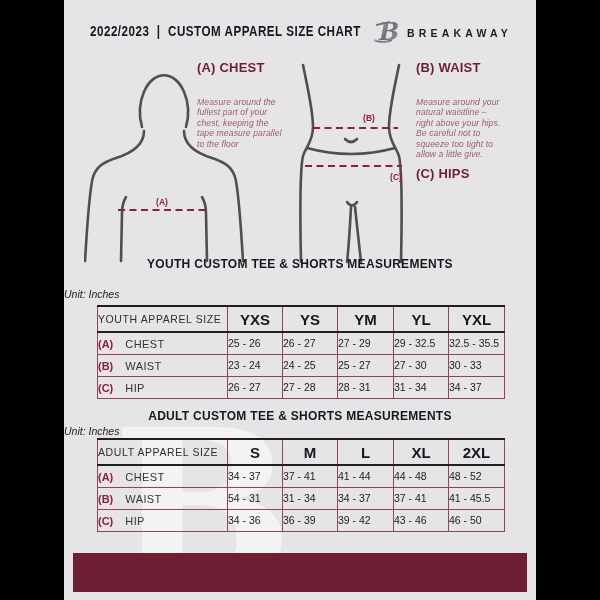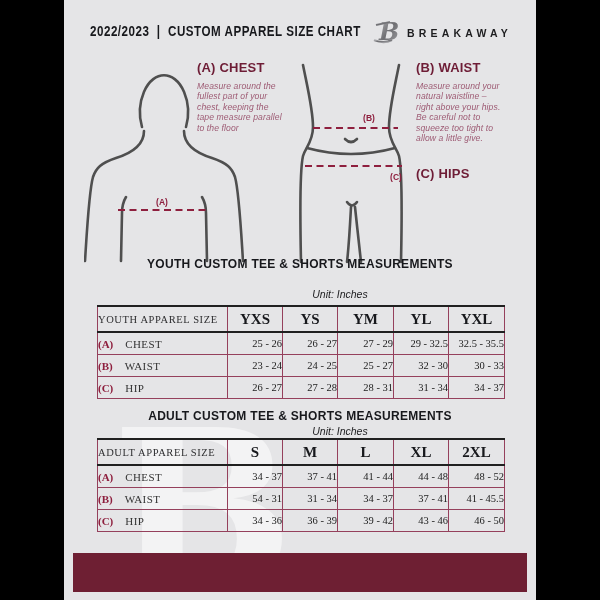--- a/index.html
+++ b/index.html
@@ -17,55 +17,55 @@
   
   .doc-title{position:absolute;left:26px;top:23px;font-size:14px;font-weight:bold;
     letter-spacing:0.6px;color:#17181c;transform:scaleX(0.83);transform-origin:left center;
     white-space:pre;z-index:2;}
   .brand{position:absolute;top:17px;right:24px;display:flex;align-items:center;gap:7px;z-index:2;}
   .brand-name{font-size:10.5px;font-weight:bold;letter-spacing:4.2px;color:#1d1d1f;}
 
   
   .m-block{position:absolute;z-index:3;}
   .m-head{font-size:13px;font-weight:bold;color:#6e1d36;letter-spacing:0.2px;}
-  .m-body{margin-top:6px;font-size:8.6px;font-style:italic;color:#9d5a73;line-height:10.4px;
+  .m-body{margin-top:22px;font-size:8.6px;font-style:italic;color:#9d5a73;line-height:10.4px;
     white-space:pre-line;letter-spacing:0.1px;}
   .blk-a{left:133px;top:60px;width:104px;}
   .blk-b{left:352px;top:60px;width:112px;}
   .blk-c{left:352px;top:166px;width:112px;}
 
   .fig{position:absolute;z-index:2;}
   .fig-torso{left:20px;top:55px;}
   .fig-lower{left:216px;top:55px;}
 
   
   .sec-title{position:absolute;left:0;width:472px;text-align:center;font-size:12px;
     font-weight:bold;color:#17181c;letter-spacing:0.3px;z-index:2;}
-  .sec-unit{position:absolute;left:0;width:472px;text-align:center;font-size:10.5px;
-    font-style:italic;color:#1c1c1e;z-index:2;padding-left:40px;}
+  .sec-unit{position:absolute;left:0;width:472px;text-align:left;font-size:10.5px;
+    font-style:italic;color:#1c1c1e;z-index:2;}
   .t-youth-title{top:257px;} .t-youth-unit{top:288px;}
   .t-adult-title{top:409px;} .t-adult-unit{top:425px;}
 
   
   .size-table{position:absolute;left:33px;width:407px;border-collapse:collapse;
     table-layout:fixed;z-index:2;}
   .tbl-youth{top:305px;} .tbl-adult{top:438px;}
   .size-table{border:1px solid #95405c;border-top:none;}
   .size-table thead tr{border-top:2px solid #202020;border-bottom:2px solid #202020;height:26px;}
   .size-table tbody tr{height:22px;}
   .size-table tbody tr + tr{border-top:1px solid #95405c;}
   .size-table th + th, .size-table td + td{border-left:1px solid #95405c;}
-  .size-table th, .size-table td{padding:0;font-family:Liberation Serif, serif;}
+  .size-table th, .size-table td{padding:0;}
   .label-col{text-align:left;padding-left:12px;font-size:10.5px;font-weight:normal;
     color:#2e2e30;letter-spacing:0.6px;}
   .size-head{text-align:center;font-size:15px;font-weight:bold;color:#17181c;}
   .label-cell{text-align:left;padding-left:12px;}
   .pfx{color:#8e1f3e;font-weight:bold;font-size:11px;margin-right:4px;}
   .row-label{color:#333;font-size:11px;letter-spacing:0.4px;margin-left:8px;}
-  .val{text-align:right;font-size:10.5px;color:#222;}
+  .val{text-align:left;font-size:10.5px;color:#222;}
 
   .footer-bar{position:absolute;left:9px;top:553px;width:454px;height:39px;background:#6e1f33;z-index:2;}
 </style>
 </head>
 <body>
 
 <div class="letterbox left"></div>
 <div class="letterbox right"></div>
 
 <div class="page">
@@ -169,21 +169,21 @@
         <td class="val">26 - 27</td>
         <td class="val">27 - 29</td>
         <td class="val">29 - 32.5</td>
         <td class="val">32.5 - 35.5</td>
       </tr>
       <tr>
         <td class="label-cell"><span class="pfx">(B)</span><span class="row-label">WAIST</span></td>
         <td class="val">23 - 24</td>
         <td class="val">24 - 25</td>
         <td class="val">25 - 27</td>
-        <td class="val">32 - 30</td>
+        <td class="val">27 - 30</td>
         <td class="val">30 - 33</td>
       </tr>
       <tr>
         <td class="label-cell"><span class="pfx">(C)</span><span class="row-label">HIP</span></td>
         <td class="val">26 - 27</td>
         <td class="val">27 - 28</td>
         <td class="val">28 - 31</td>
         <td class="val">31 - 34</td>
         <td class="val">34 - 37</td>
       </tr>

